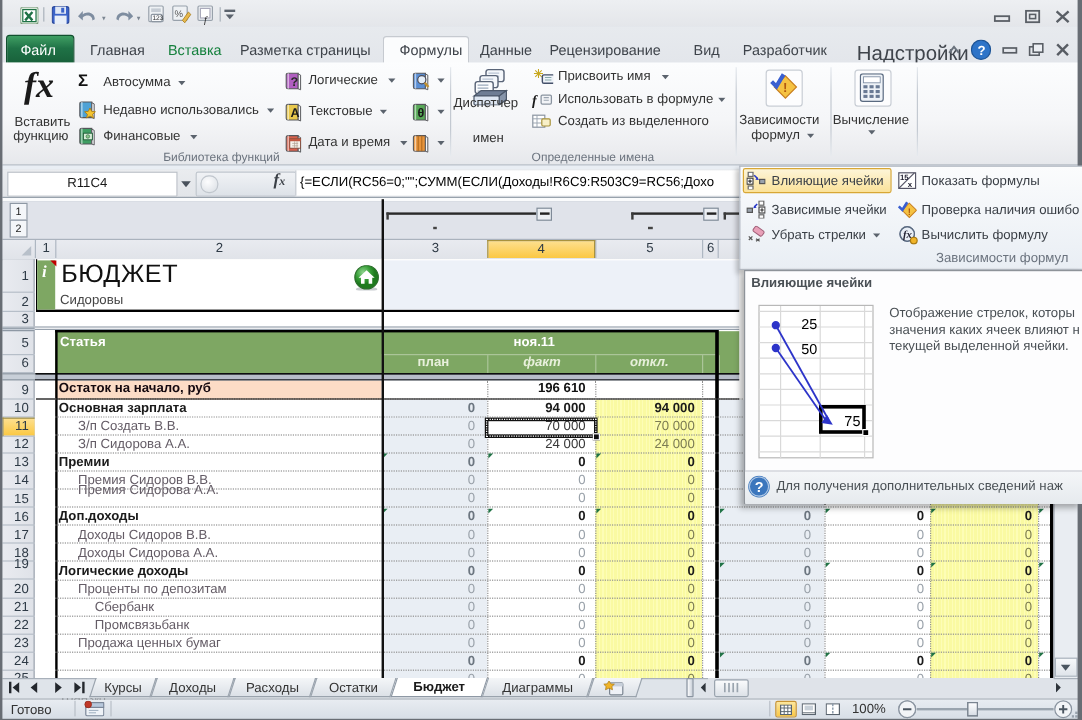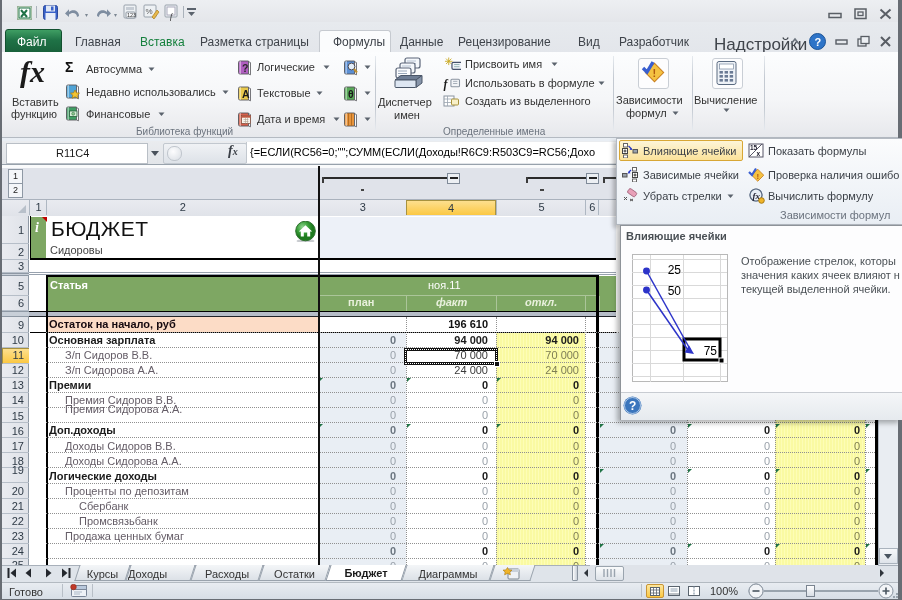--- a/index.html
+++ b/index.html
@@ -190,21 +190,21 @@
 <rect x="12" y="1" width="15" height="10" rx="2" fill="#f4f7fb" stroke="#5a6578" stroke-width="1.2"></rect>
 <path d="M14 4 h9 M14 6.5 h9" stroke="#b8c4d4" stroke-width="1"></path>
 <rect x="7" y="6" width="15" height="10" rx="2" fill="#f4f7fb" stroke="#5a6578" stroke-width="1.2"></rect>
 <path d="M9 9 h9 M9 11.5 h9" stroke="#b8c4d4" stroke-width="1"></path>
 <rect x="3" y="11" width="15" height="10" rx="2" fill="#fbfcfe" stroke="#5a6578" stroke-width="1.2"></rect>
 <path d="M5 14 h9 M5 16.5 h9 M5 19 h6" stroke="#9aa8ba" stroke-width="1"></path>
 <path d="M2 23 L8 18.5 L29 18.5 L23 23 Z" fill="#6e7d94" stroke="#4a5668"></path>
 <path d="M23 23 L29 18.5 L29 26 L23 30.5 Z" fill="#8795aa" stroke="#4a5668"></path>
 <rect x="2" y="23" width="21" height="7.5" rx="1" fill="#dde6f2" stroke="#4a5668"></rect>
 </svg>
-<div class="tx" style="left:378px;top:97px;color:#333">Диспетчер</div>
+<div class="tx" style="left:378px;top:81px;color:#333">Диспетчер</div>
 <div class="tx" style="left:394px;top:110px;color:#333">имен</div>
 <svg class="a" style="left:444px;top:57px" width="17" height="14" viewBox="0 0 15 13">
 <g fill="#f3d244" stroke="#c8a81e" stroke-width="0.8">
         <path d="M4 0.5 v7 M0.5 4 h7 M1.5 1.5 l5 5 M6.5 1.5 l-5 5"></path>
       </g>
 <rect x="7" y="5" width="9.5" height="6.5" rx="1.2" fill="#eef2f8" stroke="#44506a" stroke-width="1.1"></rect>
 <path d="M9 7 h5 M9 9 h5" stroke="#8aa" stroke-width="0.8"></path>
     </svg>
 <div class="tx" style="left:465px;top:59px;color:#333">Присвоить имя</div>
 <svg class="a" style="left:551px;top:62px" width="7" height="5" viewBox="0 0 7 5">
@@ -368,21 +368,21 @@
 <defs>
         <radialGradient id="hg" cx="0.35" cy="0.3">
           <stop offset="0" stop-color="#8fd48f"></stop>
           <stop offset="0.6" stop-color="#3aa03a"></stop>
           <stop offset="1" stop-color="#1e7a1e"></stop>
         </radialGradient>
       </defs>
 <path d="M3.8 10.5 L10.5 4.2 L17.2 10.5 L15.2 10.5 L15.2 15.5 L12.2 15.5 L12.2 11.5 L8.8 11.5 L8.8 15.5 L5.8 15.5 L5.8 10.5 Z" fill="#fff"></path>
     </svg>
 <div class="tx" style="left:50px;top:280px;font-weight:bold;color:#fff">Статья</div>
-<div class="tx" style="left:428px;top:280px;font-weight:normal;color:#fff">ноя.11</div>
+<div class="tx" style="left:428px;top:280px;font-weight:bold;color:#fff">ноя.11</div>
 <div class="tx" style="left:348px;top:297px;font-weight:bold;color:#e8f0dc">план</div>
 <div class="tx" style="left:436px;top:297px;font-style:italic;font-weight:bold;color:#e8f0dc">факт</div>
 <div class="tx" style="left:525px;top:297px;font-style:italic;font-weight:bold;color:#e8f0dc">откл.</div>
 <div class="a" style="left:317.5px;top:295.5px;width:1px;height:15px;background:rgba(255,255,255,0.35)"></div>
 <div class="a" style="left:406px;top:295.5px;width:1px;height:15px;background:rgba(255,255,255,0.35)"></div>
 <div class="a" style="left:496px;top:295.5px;width:1px;height:15px;background:rgba(255,255,255,0.35)"></div>
 <div class="a" style="left:585px;top:295.5px;width:1px;height:15px;background:rgba(255,255,255,0.35)"></div>
 <div class="a" style="left:598.5px;top:295.5px;width:1px;height:15px;background:rgba(255,255,255,0.35)"></div>
 <div class="a" style="left:317.5px;top:295px;width:279px;height:1px;background:rgba(255,255,255,0.35)"></div>
 <div class="a" style="left:46px;top:275px;width:551.5px;height:2.2px;background:#000"></div>
@@ -504,21 +504,21 @@
 <div class="num" style="left:710px;top:531.1500000000003px;width:60px;color:#9aa2aa">0</div>
 <div class="num" style="left:800px;top:531.1500000000003px;width:60px;color:#7d7d52">0</div>
 <div class="num" style="left:616px;top:546.2500000000002px;width:60px;font-weight:bold;color:#6c7680">0</div>
 <div class="num" style="left:710px;top:546.2500000000002px;width:60px;font-weight:bold;color:#1a1a1a">0</div>
 <div class="num" style="left:800px;top:546.2500000000002px;width:60px;font-weight:bold;color:#1a1a1a">0</div>
 <div class="num" style="left:616px;top:561.3500000000004px;width:60px;color:#9aa2aa">0</div>
 <div class="num" style="left:710px;top:561.3500000000004px;width:60px;color:#9aa2aa">0</div>
 <div class="num" style="left:800px;top:561.3500000000004px;width:60px;color:#7d7d52">0</div>
 <div class="tx" style="left:49px;top:319.3px;font-weight:bold;color:#15090f">Остаток на начало, руб</div>
 <div class="tx" style="left:49px;top:334.85px;font-weight:bold;color:#1a1a1a">Основная зарплата</div>
-<div class="tx" style="left:65px;top:349.95000000000005px;color:#645c66">З/п Сидоров В.В.</div>
+<div class="tx" style="left:65px;top:349.95000000000005px;color:#645c66">З/п Создать В.В.</div>
 <div class="tx" style="left:65px;top:365.05000000000007px;color:#645c66">З/п Сидорова А.А.</div>
 <div class="tx" style="left:49px;top:380.1500000000001px;font-weight:bold;color:#1a1a1a">Премии</div>
 <div class="tx" style="left:65px;top:395.2500000000001px;color:#645c66">Премия Сидоров В.В.</div>
 <div class="tx" style="left:65px;top:404px;color:#645c66">Премия Сидорова А.А.</div>
 <div class="tx" style="left:49px;top:425.45000000000016px;font-weight:bold;color:#1a1a1a">Доп.доходы</div>
 <div class="tx" style="left:65px;top:440.5500000000002px;color:#645c66">Доходы Сидоров В.В.</div>
 <div class="tx" style="left:65px;top:455.6500000000002px;color:#645c66">Доходы Сидорова А.А.</div>
 <div class="tx" style="left:49px;top:470.7500000000002px;font-weight:bold;color:#1a1a1a">Логические доходы</div>
 <div class="tx" style="left:65px;top:485.85000000000025px;color:#645c66">Проценты по депозитам</div>
 <div class="tx" style="left:79px;top:500.9500000000003px;color:#645c66">Сбербанк</div>
@@ -556,21 +556,21 @@
 <path d="M1.5 0 v10" stroke="#23272d" stroke-width="2"></path>
       <path d="M9 0.5 L3.5 5 L9 9.5 Z" fill="#23272d"></path>
 <path d="M24 0.5 L18.5 5 L24 9.5 Z" fill="#23272d"></path>
 <path d="M39 0.5 L44.5 5 L39 9.5 Z" fill="#23272d"></path>
 <path d="M55 0.5 L60.5 5 L55 9.5 Z" fill="#23272d"></path>
       <path d="M62.5 0 v10" stroke="#23272d" stroke-width="2"></path>
     </svg>
 <div class="a" style="left:77px;top:565px;width:51px;height:15.5px;background:linear-gradient(#f4f6f8,#dce1e7);border-left:1px solid #9aa3ad;border-right:1px solid #9aa3ad;border-bottom:1px solid #9aa3ad;transform:skewX(-18deg);box-sizing:border-box"></div>
 <div class="a" style="left:77px;top:567.5px;width:51px;height:13px;text-align:center;font-size:11px;color:#333">Курсы</div>
 <div class="a" style="left:128px;top:565px;width:65px;height:15.5px;background:linear-gradient(#f4f6f8,#dce1e7);border-left:1px solid #9aa3ad;border-right:1px solid #9aa3ad;border-bottom:1px solid #9aa3ad;transform:skewX(-18deg);box-sizing:border-box"></div>
-<div class="a" style="left:128px;top:567.5px;width:65px;height:13px;text-align:left;font-size:11px;color:#333">Доходы</div>
+<div class="a" style="left:128px;top:567.5px;width:65px;height:13px;text-align:center;font-size:11px;color:#333">Доходы</div>
 <div class="a" style="left:193px;top:565px;width:68px;height:15.5px;background:linear-gradient(#f4f6f8,#dce1e7);border-left:1px solid #9aa3ad;border-right:1px solid #9aa3ad;border-bottom:1px solid #9aa3ad;transform:skewX(-18deg);box-sizing:border-box"></div>
 <div class="a" style="left:193px;top:567.5px;width:68px;height:13px;text-align:center;font-size:11px;color:#333">Расходы</div>
 <div class="a" style="left:261px;top:565px;width:67px;height:15.5px;background:linear-gradient(#f4f6f8,#dce1e7);border-left:1px solid #9aa3ad;border-right:1px solid #9aa3ad;border-bottom:1px solid #9aa3ad;transform:skewX(-18deg);box-sizing:border-box"></div>
 <div class="a" style="left:261px;top:567.5px;width:67px;height:13px;text-align:center;font-size:11px;color:#333">Остатки</div>
 <div class="a" style="left:328px;top:564.5px;width:76px;height:16px;background:#fff;border-left:1px solid #8e98a4;border-right:1px solid #8e98a4;border-bottom:1px solid #8e98a4;transform:skewX(-18deg);box-sizing:border-box;z-index:3"></div>
 <div class="a" style="left:328px;top:567px;width:76px;height:13px;text-align:center;font-size:11px;font-weight:bold;color:#1a1a1a;z-index:4">Бюджет</div>
 <div class="a" style="left:404px;top:565px;width:88px;height:15.5px;background:linear-gradient(#f4f6f8,#dce1e7);border-left:1px solid #9aa3ad;border-right:1px solid #9aa3ad;border-bottom:1px solid #9aa3ad;transform:skewX(-18deg);box-sizing:border-box"></div>
 <div class="a" style="left:404px;top:567.5px;width:88px;height:13px;text-align:center;font-size:11px;color:#333">Диаграммы</div>
 <div class="a" style="left:492px;top:565px;width:41px;height:15.5px;background:linear-gradient(#f4f6f8,#dce1e7);border-left:1px solid #9aa3ad;border-right:1px solid #9aa3ad;border-bottom:1px solid #9aa3ad;transform:skewX(-18deg);box-sizing:border-box"></div>
 <div class="a" style="left:492px;top:567.5px;width:41px;height:13px;text-align:center;font-size:11px;color:#333"></div>
@@ -714,16 +714,17 @@
     </svg>
 <div class="tx" style="left:741px;top:256px;color:#4a5055">Отображение стрелок, которы</div>
 <div class="tx" style="left:741px;top:270px;color:#4a5055">значения каких ячеек влияют н</div>
 <div class="tx" style="left:741px;top:284px;color:#4a5055">текущей выделенной ячейки.</div>
 <div class="a" style="left:621px;top:391.5px;width:281px;height:28px;background:linear-gradient(#f4f6f8,#e6eaee);border-top:1px solid #c8ccd2;box-sizing:border-box"></div>
 <svg class="a" style="left:623px;top:396px" width="19" height="19" viewBox="0 0 19 19">
 <circle cx="9.5" cy="9.5" r="9" fill="#3b76bd"></circle>
 <circle cx="9.5" cy="9.5" r="8" fill="none" stroke="#fff" stroke-width="1" opacity="0.6"></circle>
 <text x="6" y="14" font-size="12" font-weight="bold" fill="#fff" font-family="Liberation Sans">?</text>
     </svg>
+<div class="tx" style="left:647px;top:400px;color:#4a5055">Для получения дополнительных сведений наж</div>
 <div class="a" style="left:0;top:0;width:2px;height:600px;background:#686d74"></div>
 <div class="a" style="left:898px;top:0;width:4px;height:138px;background:#686d74;z-index:50"></div>
 <div class="a" style="left:898px;top:420px;width:4px;height:180px;background:#686d74;z-index:50"></div>
 <div class="a" style="left:0;top:598.5px;width:902px;height:1.5px;background:#686d74;z-index:60"></div>
 </div>
 </body></html>

